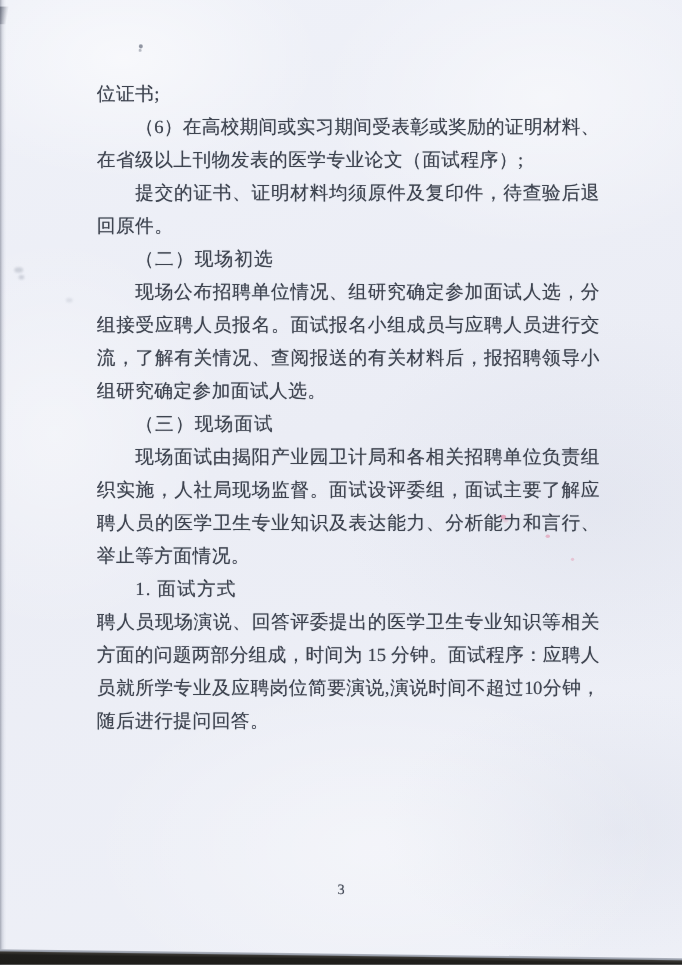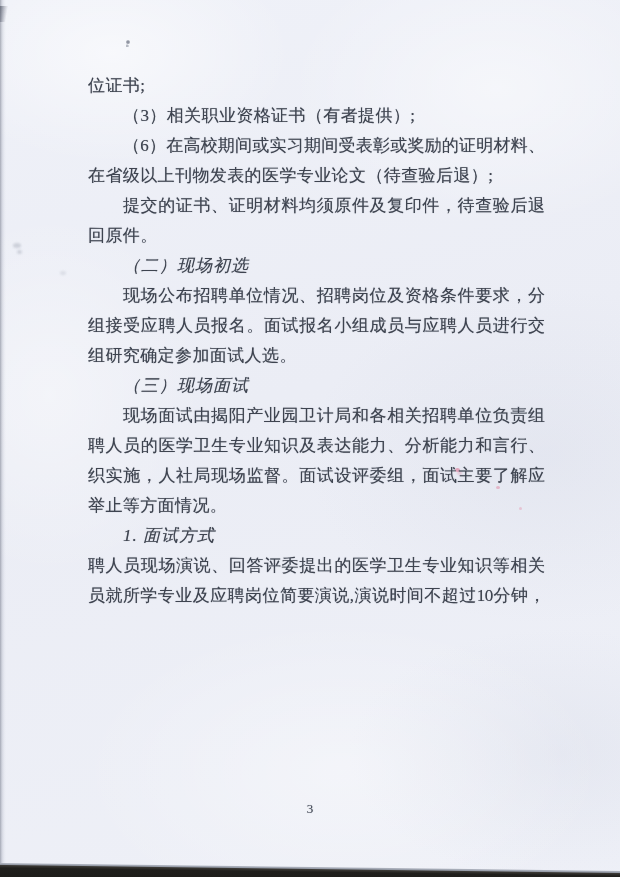--- a/index.html
+++ b/index.html
@@ -77,21 +77,20 @@
   
   .ln.just {
     text-align: justify;
     text-align-last: justify;
     letter-spacing: 0px;
   }
   
   .ln.tight { letter-spacing: -0.5px; }
   
   .ln.kai {
-    font-style: italic;
     letter-spacing: 1px;
   }
 
   .page-number {
     position: absolute;
     left: 0;
     top: 801px;
     width: 620px;
     text-align: center;
     font-size: 13px;
@@ -130,35 +129,37 @@
   <div class="pencil-mark"></div>
   <div class="smudge s1"></div>
   <div class="smudge s2"></div>
   <div class="smudge s3"></div>
   <div class="speck pink-1"></div>
   <div class="speck pink-2"></div>
   <div class="speck pink-3"></div>
 
   <div class="text-block">
     <div class="ln">位证书;</div>
-    <div class="ln indent">（3）相关职业资格证书（有者提供）;</div>
     <div class="ln indent just">（6）在高校期间或实习期间受表彰或奖励的证明材料、</div>
-    <div class="ln">在省级以上刊物发表的医学专业论文（待查验后退）;</div>
+    <div class="ln">在省级以上刊物发表的医学专业论文（面试程序）;</div>
     <div class="ln indent just">提交的证书、证明材料均须原件及复印件，待查验后退</div>
     <div class="ln">回原件。</div>
     <div class="ln indent kai">（二）现场初选</div>
-    <div class="ln indent just">现场公布招聘单位情况、招聘岗位及资格条件要求，分</div>
+    <div class="ln indent just">现场公布招聘单位情况、组研究确定参加面试人选，分</div>
     <div class="ln just">组接受应聘人员报名。面试报名小组成员与应聘人员进行交</div>
+    <div class="ln just">流，了解有关情况、查阅报送的有关材料后，报招聘领导小</div>
     <div class="ln">组研究确定参加面试人选。</div>
     <div class="ln indent kai">（三）现场面试</div>
     <div class="ln indent just">现场面试由揭阳产业园卫计局和各相关招聘单位负责组</div>
+    <div class="ln just">织实施，人社局现场监督。面试设评委组，面试主要了解应</div>
     <div class="ln just">聘人员的医学卫生专业知识及表达能力、分析能力和言行、</div>
-    <div class="ln just">织实施，人社局现场监督。面试设评委组，面试主要了解应</div>
     <div class="ln">举止等方面情况。</div>
     <div class="ln indent kai">1. 面试方式</div>
     <div class="ln just">聘人员现场演说、回答评委提出的医学卫生专业知识等相关</div>
+    <div class="ln just">方面的问题两部分组成，时间为 15 分钟。面试程序：应聘人</div>
     <div class="ln just tight">员就所学专业及应聘岗位简要演说,演说时间不超过10分钟，</div>
+    <div class="ln">随后进行提问回答。</div>
   </div>
 
   <div class="page-number">3</div>
 
   <div class="bottom-edge"></div>
 </div>
 
 </body></html>

